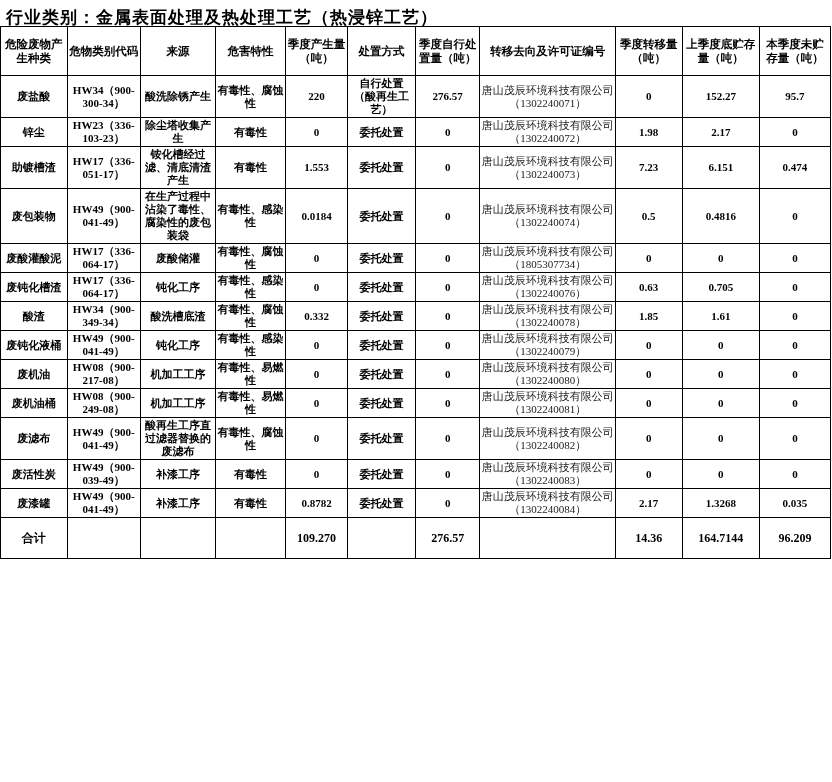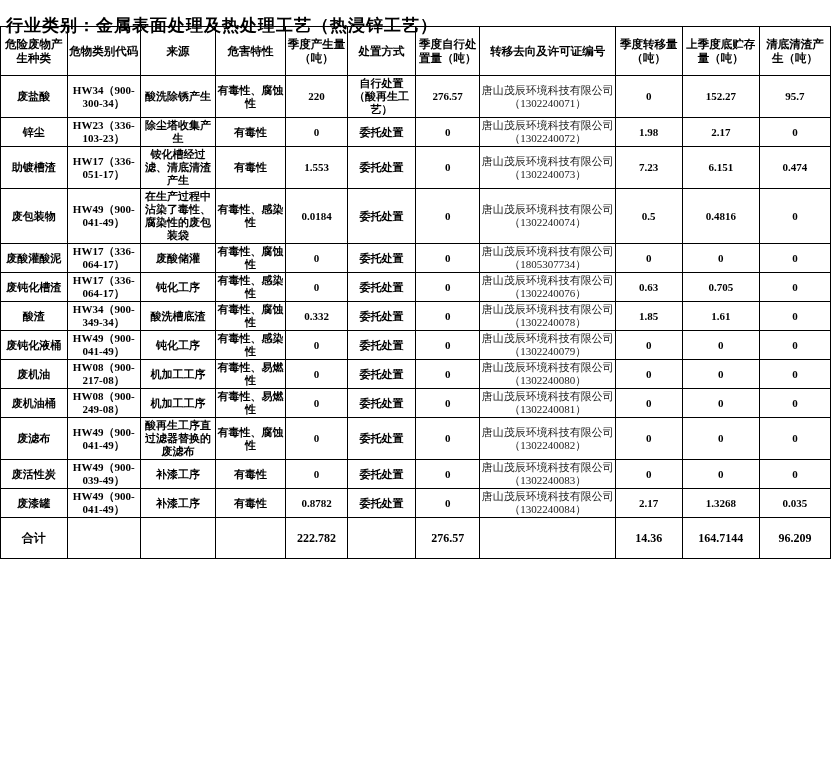--- a/index.html
+++ b/index.html
@@ -18,21 +18,21 @@
     width: 832px;
     height: 782px;
     position: relative;
     box-sizing: border-box;
   }
   .doc-title {
     font-family: "Liberation Serif", "DejaVu Serif", serif;
     font-weight: bold;
     font-size: 17px;
     letter-spacing: 1px;
-    padding: 16px 0 3px 6px;
+    padding: 8px 0 3px 6px;
     height: 26px;
     box-sizing: border-box;
     line-height: 20px;
     white-space: nowrap;
   }
   table.waste-table {
     border-collapse: collapse;
     table-layout: fixed;
     width: 831px;
     margin: 0;
@@ -133,21 +133,21 @@
         <th>危险废物产生种类</th>
         <th>危物类别代码</th>
         <th>来源</th>
         <th>危害特性</th>
         <th>季度产生量（吨）</th>
         <th>处置方式</th>
         <th>季度自行处置量（吨）</th>
         <th>转移去向及许可证编号</th>
         <th>季度转移量（吨）</th>
         <th>上季度底贮存量（吨）</th>
-        <th>清底清渣产生（吨）</th>
+        <th>本季度未贮存量（吨）</th>
       </tr>
     </thead>
     <tbody id="table-body">
         <tr>
           <td class="c-name">废盐酸</td>
           <td class="c-code">HW34（900-300-34）</td>
           <td class="c-source">酸洗除锈产生</td>
           <td class="c-hazard">有毒性、腐蚀性</td>
           <td class="c-qty">220</td>
           <td class="c-method">自行处置（酸再生工艺）</td>
@@ -311,21 +311,21 @@
           <td class="c-dest">唐山茂辰环境科技有限公司（1302240084）</td>
           <td class="c-trans">2.17</td>
           <td class="c-prev">1.3268</td>
           <td class="c-end">0.035</td>
         </tr>
         <tr class="total-row">
           <td class="c-name">合计</td>
           <td class="c-code"></td>
           <td class="c-source"></td>
           <td class="c-hazard"></td>
-          <td class="c-qty">222.782</td>
+          <td class="c-qty">109.270</td>
           <td class="c-method"></td>
           <td class="c-self">276.57</td>
           <td class="c-dest"></td>
           <td class="c-trans">14.36</td>
           <td class="c-prev">164.7144</td>
           <td class="c-end">96.209</td>
         </tr>
       </tbody>
   </table>
 

